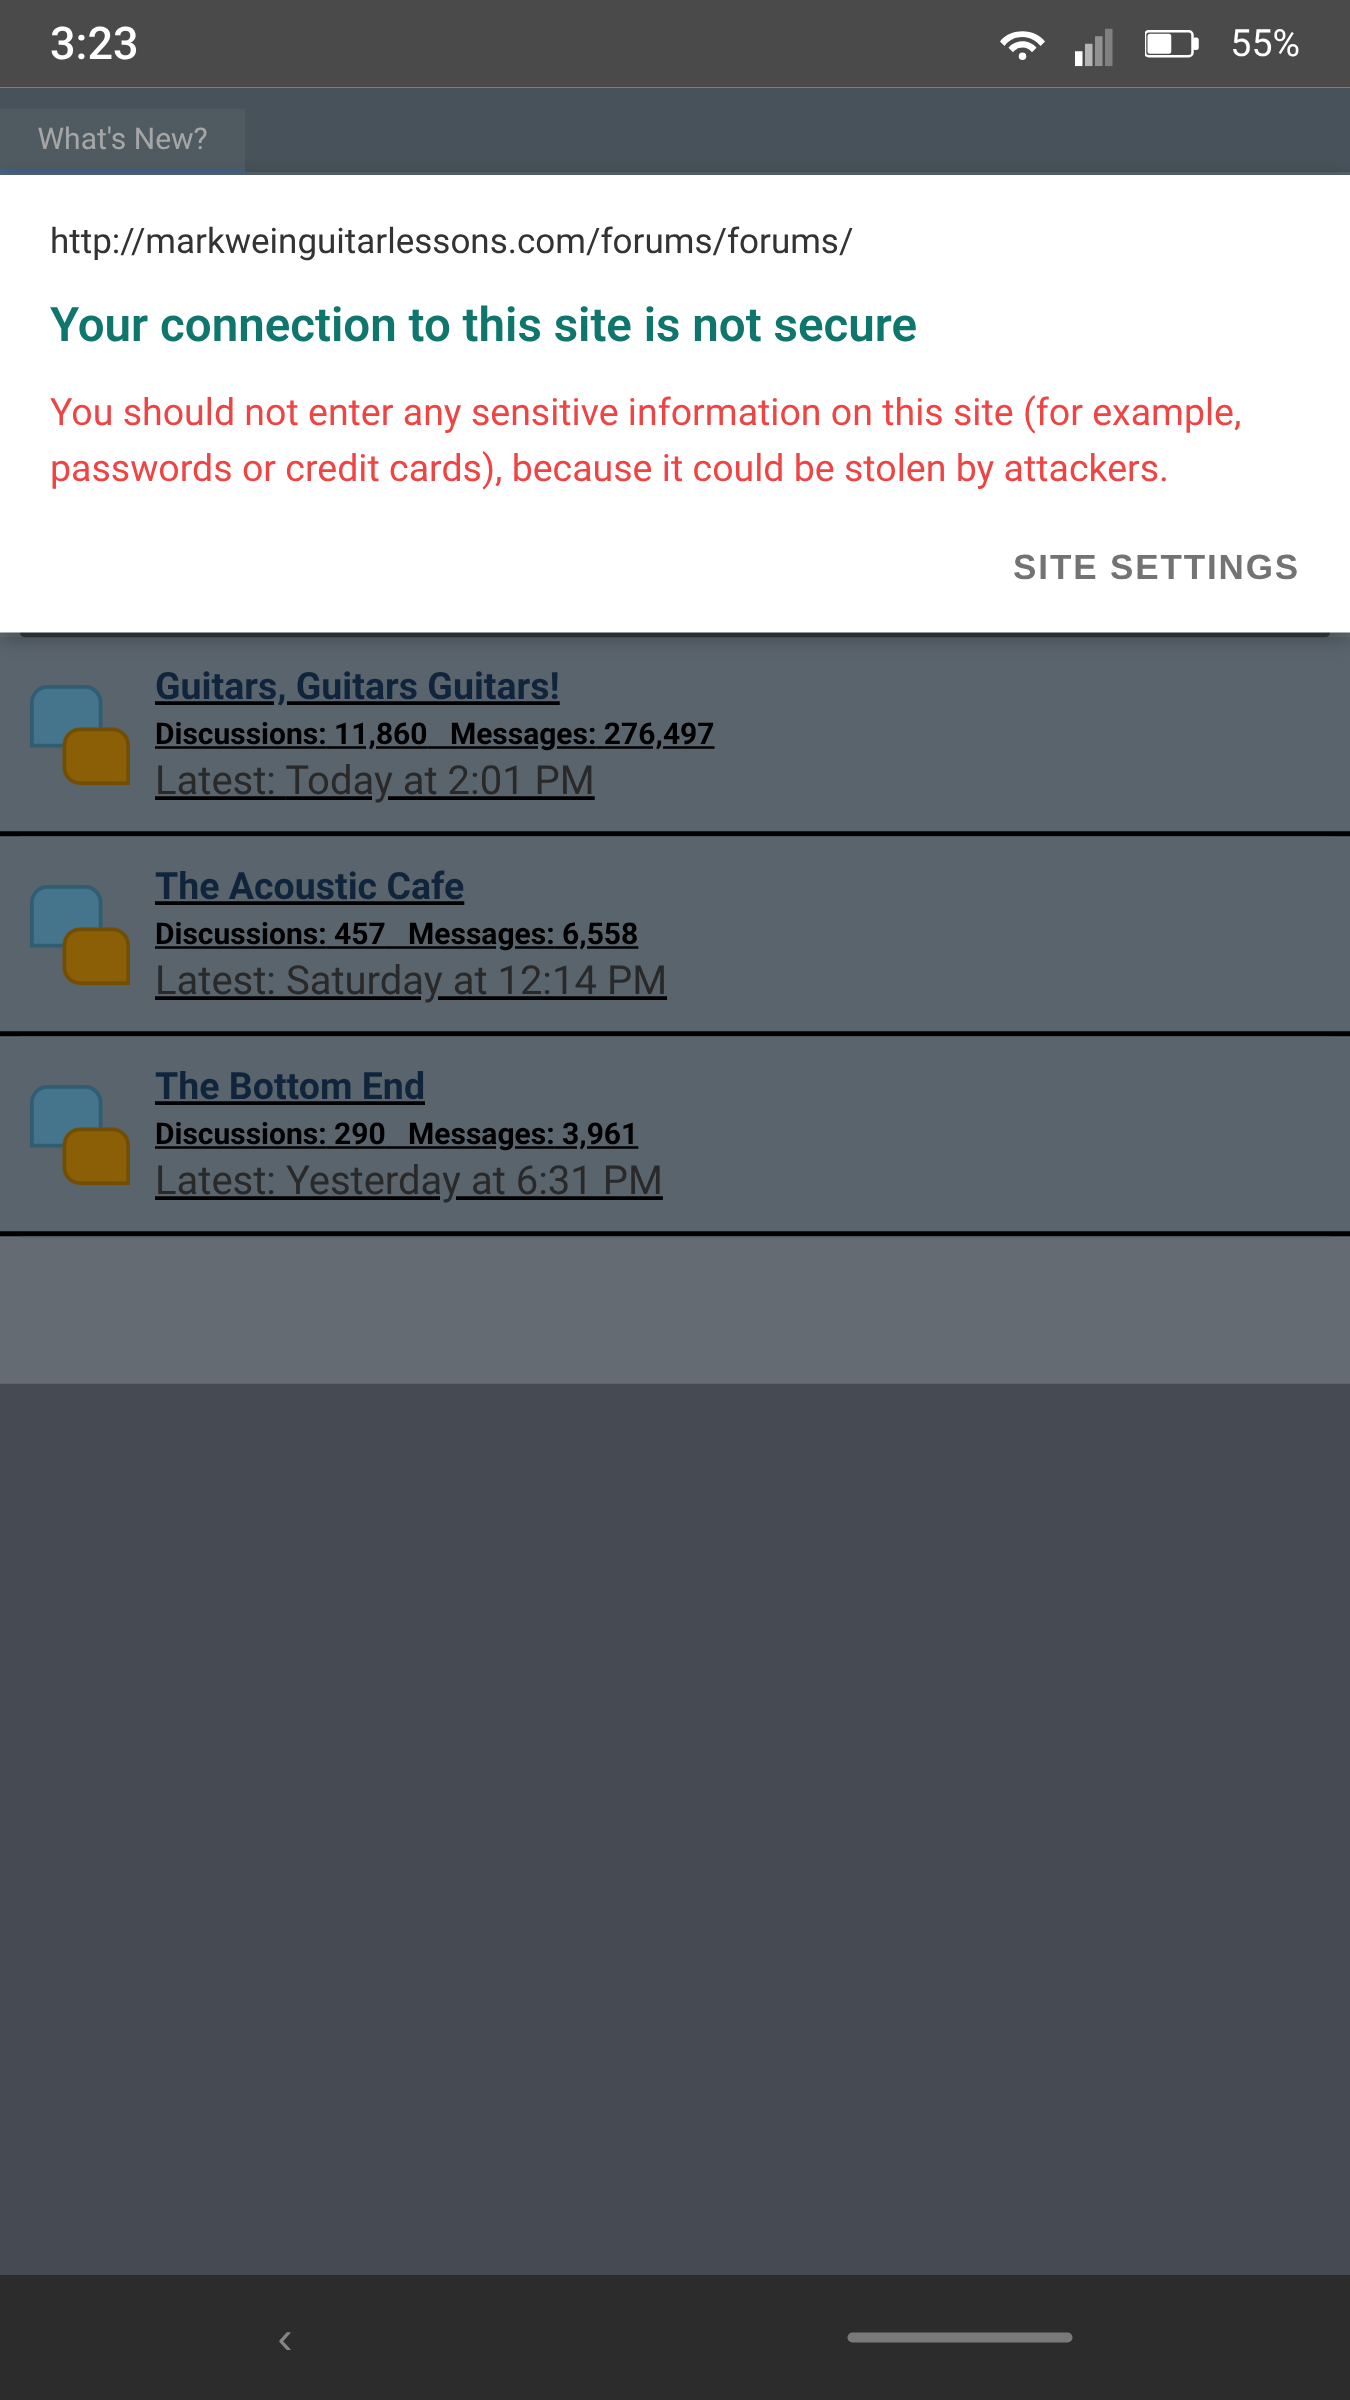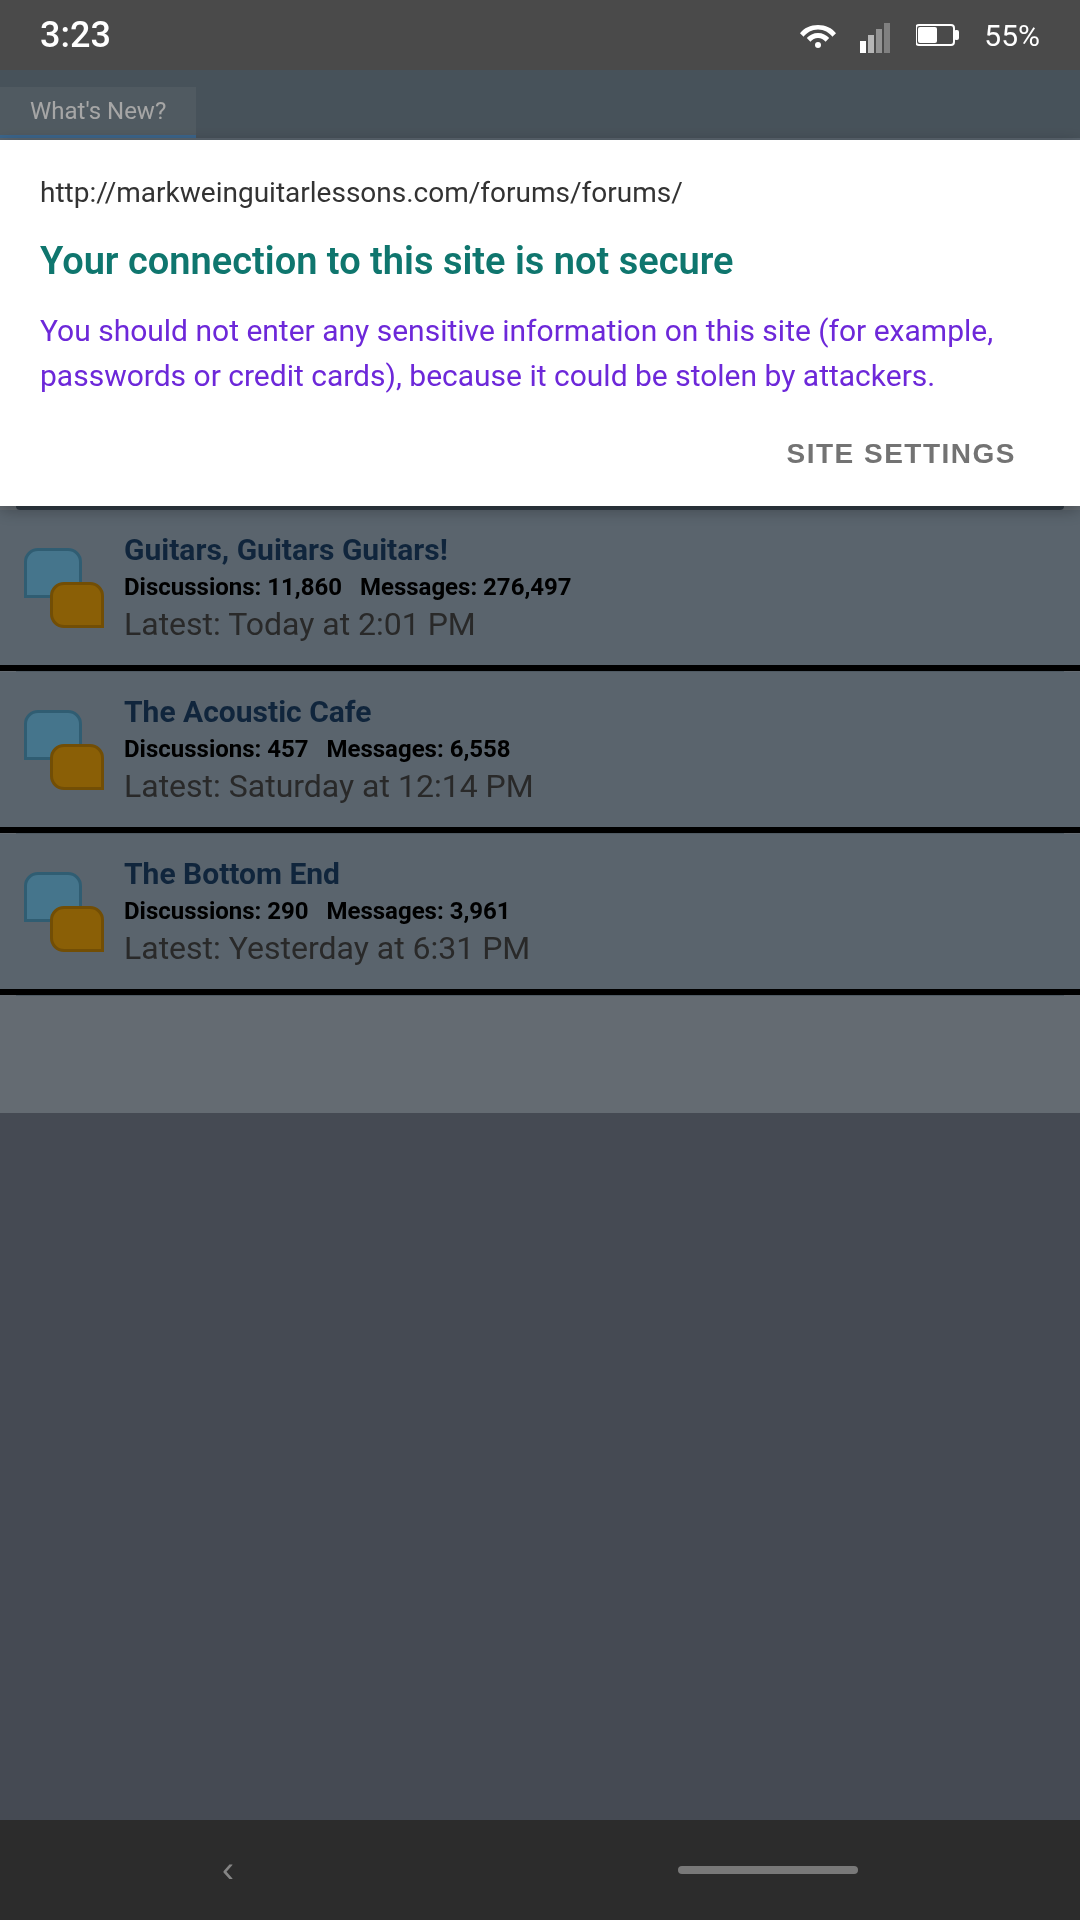--- a/index.html
+++ b/index.html
@@ -44,21 +44,21 @@
     }
 
     
     .security-popup {
       position: absolute;
       top: 70px;
       left: 0;
       width: 100%;
       background: white;
       z-index: 100;
-      padding: 36px 64px 36px 40px;
+      padding: 36px 40px 36px 40px;
       box-shadow: 0 4px 16px rgba(0,0,0,0.3);
     }
 
     .popup-url {
       color: #999;
       font-size: 28px;
       margin-bottom: 28px;
       font-weight: 400;
     }
 
@@ -68,21 +68,21 @@
 
     .popup-title {
       color: #0f766e;
       font-size: 38px;
       font-weight: 600;
       margin-bottom: 22px;
       line-height: 1.3;
     }
 
     .popup-body {
-      color: #6d28d9;
+      color: #ef4444;
       font-size: 30px;
       line-height: 1.5;
       margin-bottom: 40px;
     }
 
     .popup-actions {
       display: flex;
       justify-content: flex-end;
     }
 
@@ -207,21 +207,22 @@
       color: #e0e0e0;
       font-weight: 600;
     }
 
     .forum-item {
       background: #8a9aa8;
       padding: 22px 24px;
       display: flex;
       align-items: center;
       gap: 20px;
-      border-bottom: 6px solid #000000;
+      border-bottom: 4px solid #000000;
+      text-decoration: underline;
     }
 
     .forum-item-icon {
       width: 80px;
       height: 80px;
       flex-shrink: 0;
     }
 
     .forum-item-info {
       flex: 1;

